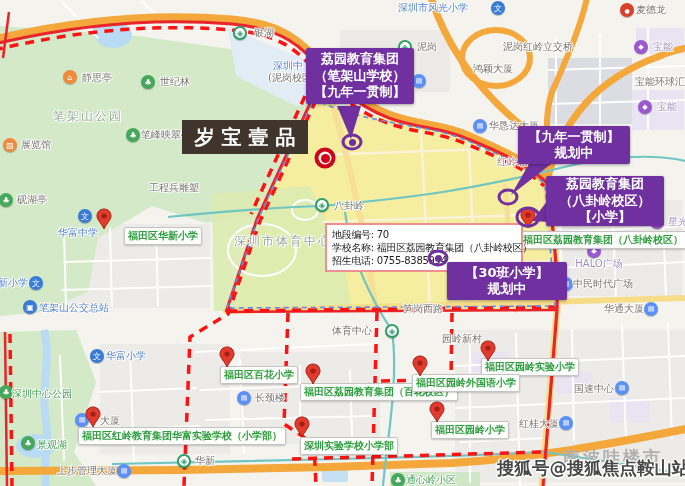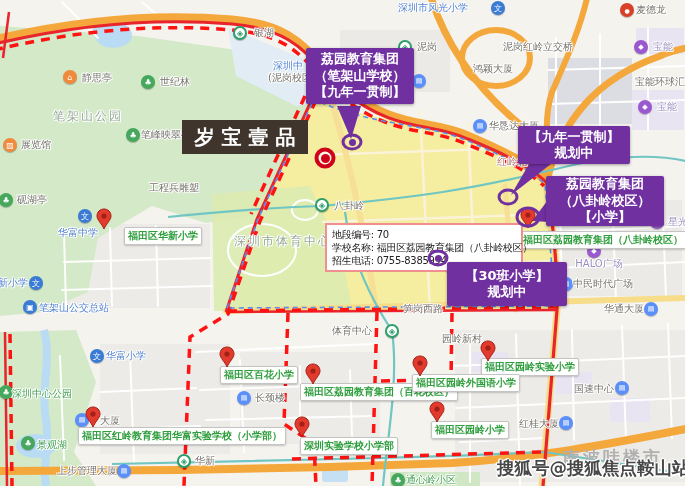--- a/index.html
+++ b/index.html
@@ -326,18 +326,18 @@
       </div>
       <div class="callout" style="left: 518px; top: 126px; width: 112px; height: 38px;">
         <div class="cl">【九年一贯制】</div>
         <div class="cl">规划中</div>
       </div>
       <div class="callout" style="left: 546px; top: 176px; width: 118px; height: 50px;">
         <div class="cl">荔园教育集团</div>
         <div class="cl">（八卦岭校区）</div>
         <div class="cl">【小学】</div>
       </div>
-      <div class="callout" style="left: 447px; top: 262px; width: 120px; height: 44px;">
+      <div class="callout" style="left: 447px; top: 262px; width: 120px; height: 38px;">
         <div class="cl">【30班小学】</div>
         <div class="cl">规划中</div>
       </div>
     </div>
 </div>
 
 </body></html>

